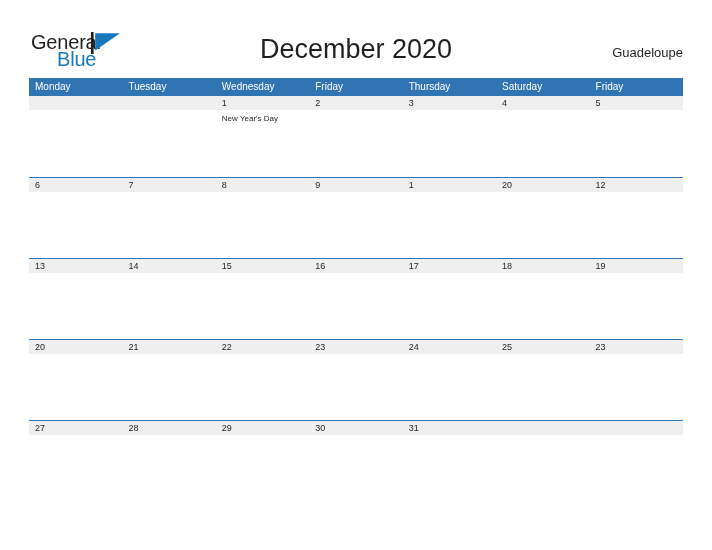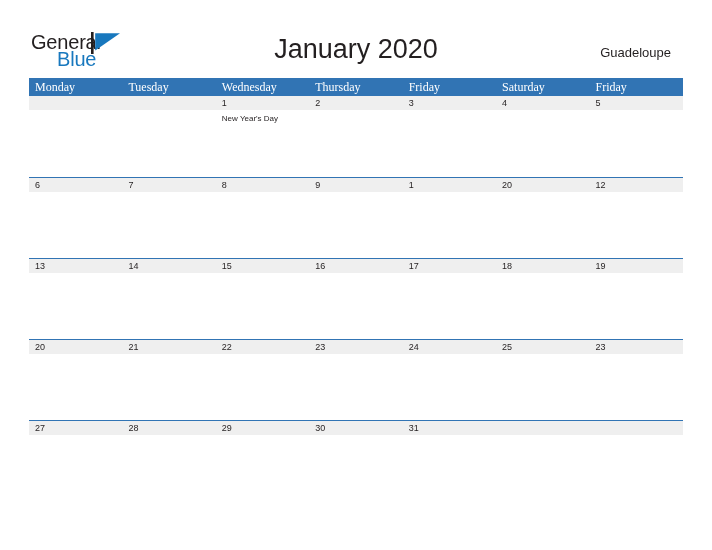--- a/index.html
+++ b/index.html
@@ -72,21 +72,21 @@
     top: 33px;
     width: 712px;
     text-align: center;
     font-size: 27px;
     color: #231f20;
     line-height: 32px;
   }
 
   .cal-location {
     position: absolute;
-    right: 41px;
+    right: 29px;
     top: 45px;
     font-size: 13px;
     color: #231f20;
     line-height: 16px;
     white-space: nowrap;
     margin-left: 8px;
   }
 
   
   .cal {
@@ -100,26 +100,25 @@
     display: flex;
     width: 654px;
     height: 18px;
     background: #3174b4;
   }
   .cal-head .dow {
     flex: 0 0 93.43px;
     width: 93.43px;
     box-sizing: border-box;
     padding-left: 6px;
-    font-size: 12px;
+    font-size: 10px;
     line-height: 18px;
     color: #ffffff;
     white-space: nowrap;
     overflow: hidden;
-    font-family: Liberation Serif, serif;
   }
 
   .week {
     display: flex;
     width: 654px;
     height: 81px;
     border-top: 1px solid #3174b4;
     box-sizing: border-box;
   }
   .week.first { border-top: 0; }
@@ -177,32 +176,32 @@
       <span class="logo-general">General</span>
       <span class="logo-flag">
         <svg width="30" height="22" viewBox="0 0 30 22" xmlns="http://www.w3.org/2000/svg">
           <rect x="0" y="0" width="2.6" height="22" fill="#231f20"></rect>
           <path d="M4.2 1.2 L29 1.2 L4.2 18.5 Z" fill="#1878be"></path>
         </svg>
       </span>
       <span class="logo-blue">Blue</span>
     </div>
 
-    <div class="cal-title">January 2020</div>
+    <div class="cal-title">December 2020</div>
 
     <div class="cal-location">Guadeloupe</div>
   </div>
 
   <div class="cal">
     <div class="cal-head">
         <div class="dow">Monday</div>
         <div class="dow">Tuesday</div>
         <div class="dow">Wednesday</div>
+        <div class="dow">Friday</div>
         <div class="dow">Thursday</div>
-        <div class="dow">Friday</div>
         <div class="dow">Saturday</div>
         <div class="dow">Friday</div>
       </div>
     <div class="cal-body">
         <div class="week first">
           <div class="day empty">
             <div class="day-strip"></div>
             <div class="day-num"></div>
           </div>
           <div class="day empty">

